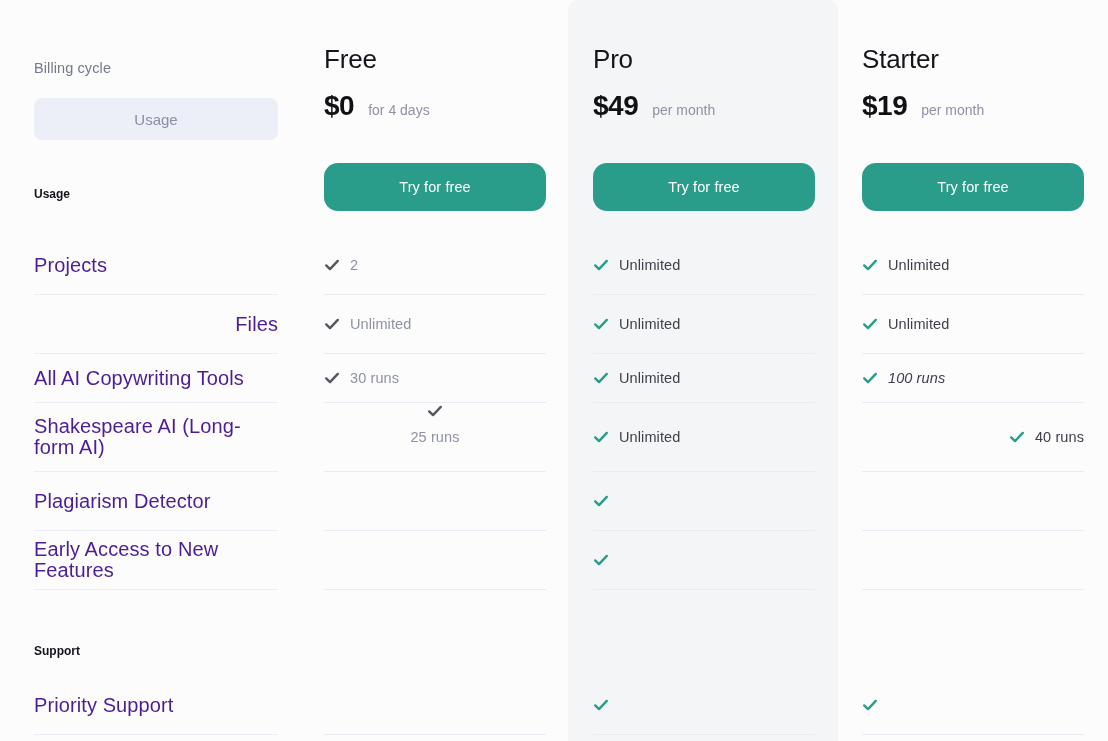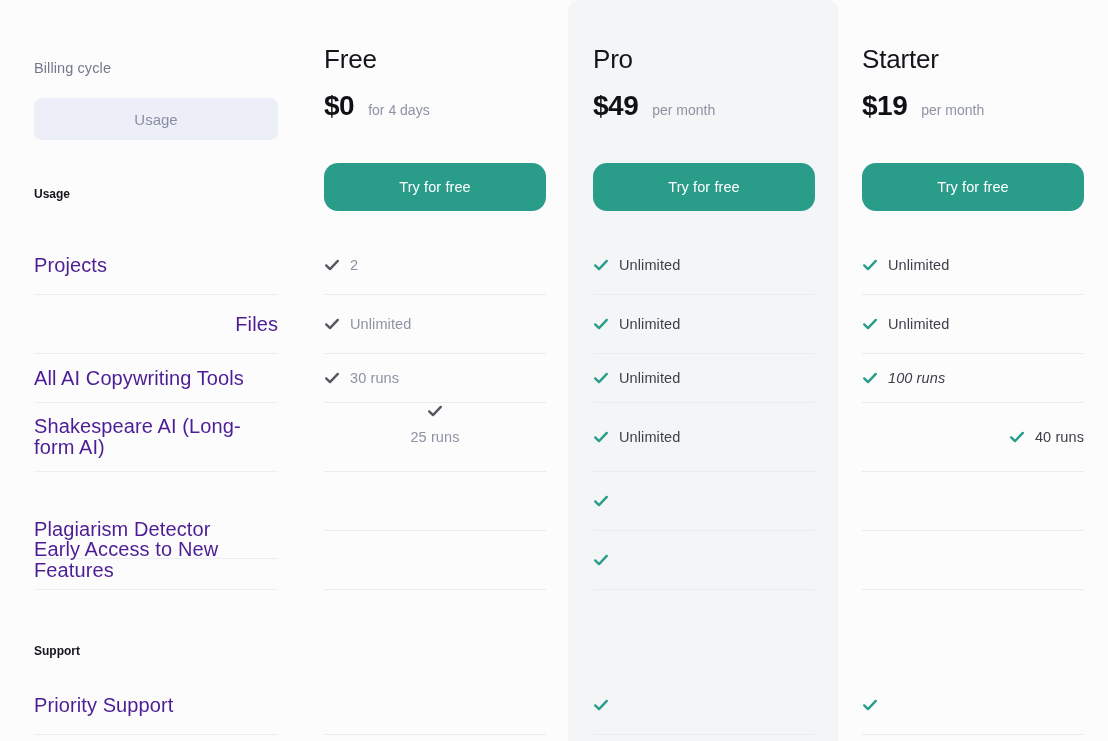--- a/index.html
+++ b/index.html
@@ -206,21 +206,21 @@
         </div>
         <div class="frow" style="top: 295px; height: 59px; justify-content: flex-end;">
           <span class="frow-label">Files</span>
         </div>
         <div class="frow" style="top: 354px; height: 49px;">
           <span class="frow-label">All AI Copywriting Tools</span>
         </div>
         <div class="frow" style="top: 403px; height: 69px;">
           <span class="frow-label">Shakespeare AI (Long-form AI)</span>
         </div>
-        <div class="frow" style="top: 500px; height: 59px;">
+        <div class="frow" style="top: 472px; height: 59px;">
           <span class="frow-label">Plagiarism Detector</span>
         </div>
         <div class="frow" style="top: 531px; height: 59px;">
           <span class="frow-label">Early Access to New Features</span>
         </div>
         <div class="frow" style="top: 676px; height: 59px;">
           <span class="frow-label">Priority Support</span>
         </div>
       </div>
   </div>

